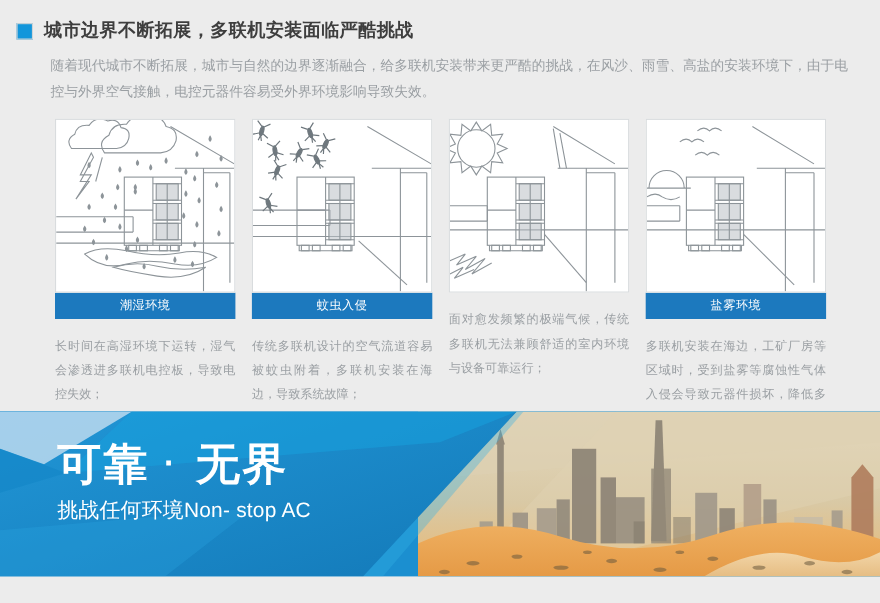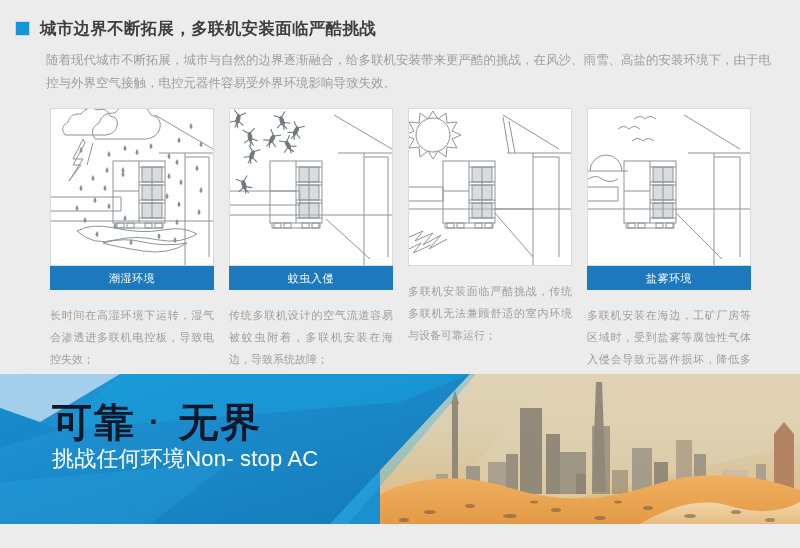--- a/index.html
+++ b/index.html
@@ -50,26 +50,26 @@
   }
 
   
   .banner{
     position:absolute;left:0;top:374px;width:800px;height:150px;
     overflow:hidden;background:#1b8fd0;
   }
   .banner svg{position:absolute;left:0;top:0;display:block;}
   .banner-text{position:absolute;left:52px;top:24px;width:430px;}
   .banner-h1{
-    font-size:40px;font-weight:bold;color:#0f172a;
+    font-size:40px;font-weight:bold;color:#ffffff;
     line-height:48px;letter-spacing:2px;white-space:nowrap;
   }
   .banner-h1 .dot{font-size:30px;vertical-align:4px;letter-spacing:6px;}
   .banner-h2{
-    font-size:22px;color:#ffffff;
+    margin-top:6px;font-size:19px;color:#ffffff;
     line-height:26px;white-space:nowrap;letter-spacing:.2px;
   }
 </style>
 </head>
 <body>
 
 <div class="page">
 
   <div class="header">
     <div class="title-row">
@@ -246,21 +246,21 @@
             <rect x="38" y="114" width="7" height="5"></rect>
               <rect x="48" y="114" width="7" height="5"></rect>
             <rect x="66" y="114" width="7" height="5"></rect>
               <rect x="76" y="114" width="7" height="5"></rect>
 
             <path d="M0 128 L14 122 L6 132 L24 124 L14 136 L32 126 L20 140 L38 130"></path>
             <path d="M0 140 L12 134 L4 144 L22 136"></path>
           </g>
         </svg>
       </div>
-      <div class="card-caption">多联机安装面临严酷挑战，传统多联机无法兼顾舒适的室内环境与设备可靠运行；</div>
+      <div class="card-caption">面对愈发频繁的极端气候，传统多联机无法兼顾舒适的室内环境与设备可靠运行；</div>
     </div>
 
     <div class="card">
       <div class="card-frame">
         <svg width="162" height="156" viewBox="0 0 162 156">
           <g fill="none" stroke="#8d9499" stroke-width="1">
             <path d="M96 6 L152 40 M100 44 L162 44 M126 44 L126 156 M126 48 L152 48 M152 48 L152 148"></path>
             <path d="M0 78 L30 78 M0 92 L30 92 M30 78 L30 92"></path>
             <path d="M0 100 L162 100"></path>
             <path d="M88 104 L134 150"></path>

